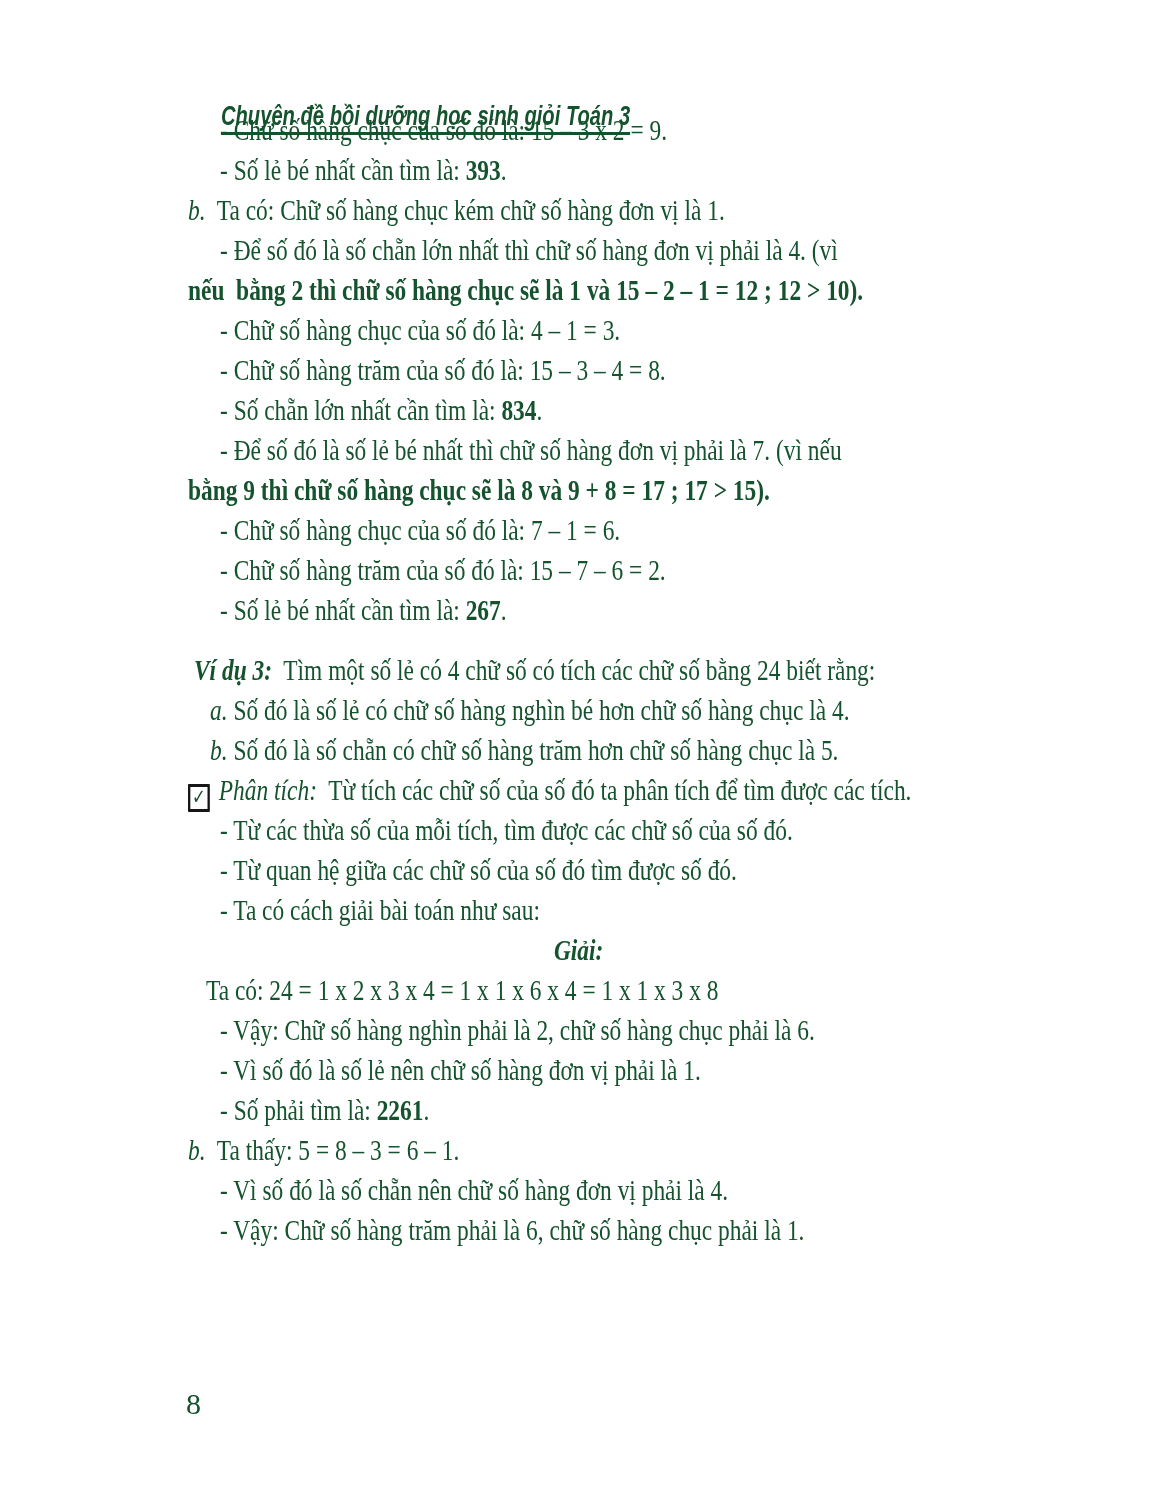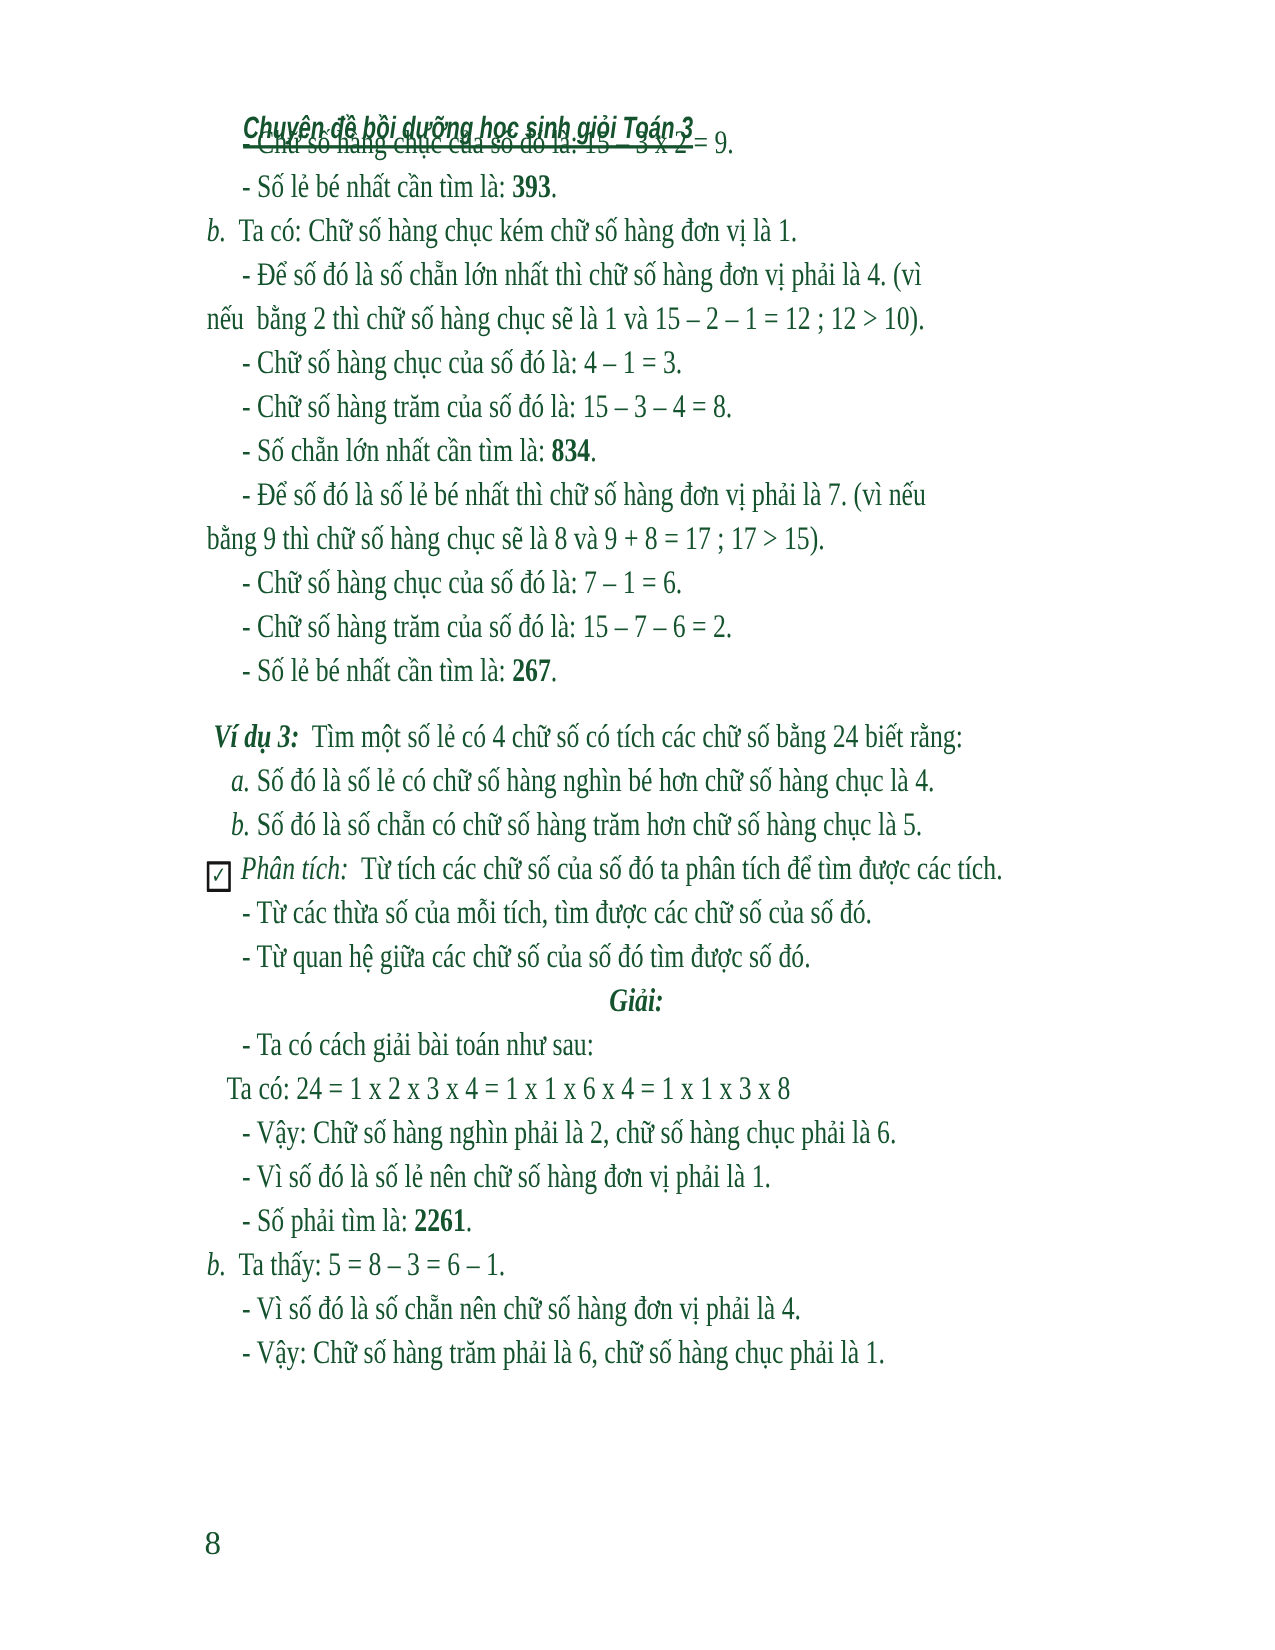--- a/index.html
+++ b/index.html
@@ -30,21 +30,21 @@
     height:40px;line-height:40px;font-size:30px;white-space:pre;
   }
   .scale{
     display:inline-block;transform:scaleX(0.78);transform-origin:0 50%;
   }
   .ind-dash{padding-left:32px;}
   .ind-item{padding-left:22px;}
   .ind-vidu{padding-left:6px;}
   .ind-eq1{padding-left:18px;}
   .ind-eq2{padding-left:85px;}
-  .ind-cont{padding-left:0;}
+  .ind-cont{padding-left:0;font-weight:bold;}
   .ind-label{padding-left:0;}
   .ind-center{text-align:center;}
   .ind-center .scale{transform-origin:50% 50%;}
   .gap{margin-top:20px;}
   .seg-b{font-weight:bold;}
   .seg-i{font-style:italic;}
   .seg-bi{font-weight:bold;font-style:italic;}
   .checkbox{
     display:inline-block;width:22px;height:22px;
     border:3px solid #161616;border-radius:1px;
@@ -79,22 +79,22 @@
       <div class="line ind-cont"><span class="scale"><span class="seg-n">bằng 9 thì chữ số hàng chục sẽ là 8 và 9 + 8 = 17 ; 17 &gt; 15).</span></span></div>
       <div class="line ind-dash"><span class="scale"><span class="seg-n">- Chữ số hàng chục của số đó là: 7 – 1 = 6.</span></span></div>
       <div class="line ind-dash"><span class="scale"><span class="seg-n">- Chữ số hàng trăm của số đó là: 15 – 7 – 6 = 2.</span></span></div>
       <div class="line ind-dash"><span class="scale"><span class="seg-n">- Số lẻ bé nhất cần tìm là: </span><span class="seg-b">267</span><span class="seg-n">.</span></span></div>
       <div class="line ind-vidu gap"><span class="scale"><span class="seg-bi">Ví dụ 3:</span><span class="seg-n">  Tìm một số lẻ có 4 chữ số có tích các chữ số bằng 24 biết rằng:</span></span></div>
       <div class="line ind-item"><span class="scale"><span class="seg-i">a.</span><span class="seg-n"> Số đó là số lẻ có chữ số hàng nghìn bé hơn chữ số hàng chục là 4.</span></span></div>
       <div class="line ind-item"><span class="scale"><span class="seg-i">b.</span><span class="seg-n"> Số đó là số chẵn có chữ số hàng trăm hơn chữ số hàng chục là 5.</span></span></div>
       <div class="line ind-label"><span class="scale"><span class="checkbox">✓</span><span class="seg-i"> Phân tích: </span><span class="seg-n"> Từ tích các chữ số của số đó ta phân tích để tìm được các tích.</span></span></div>
       <div class="line ind-dash"><span class="scale"><span class="seg-n">- Từ các thừa số của mỗi tích, tìm được các chữ số của số đó.</span></span></div>
       <div class="line ind-dash"><span class="scale"><span class="seg-n">- Từ quan hệ giữa các chữ số của số đó tìm được số đó.</span></span></div>
+      <div class="line ind-dash"><span class="scale"><span class="seg-n">- Ta có cách giải bài toán như sau:</span></span></div>
       <div class="line ind-center"><span class="scale"><span class="seg-bi">Giải:</span></span></div>
-      <div class="line ind-dash"><span class="scale"><span class="seg-n">- Ta có cách giải bài toán như sau:</span></span></div>
       <div class="line ind-eq1"><span class="scale"><span class="seg-n">Ta có: 24 = 1 x 2 x 3 x 4 = 1 x 1 x 6 x 4 = 1 x 1 x 3 x 8</span></span></div>
       <div class="line ind-dash"><span class="scale"><span class="seg-n">- Vậy: Chữ số hàng nghìn phải là 2, chữ số hàng chục phải là 6.</span></span></div>
       <div class="line ind-dash"><span class="scale"><span class="seg-n">- Vì số đó là số lẻ nên chữ số hàng đơn vị phải là 1.</span></span></div>
       <div class="line ind-dash"><span class="scale"><span class="seg-n">- Số phải tìm là: </span><span class="seg-b">2261</span><span class="seg-n">.</span></span></div>
       <div class="line ind-label"><span class="scale"><span class="seg-i">b.</span><span class="seg-n">  Ta thấy: 5 = 8 – 3 = 6 – 1.</span></span></div>
       <div class="line ind-dash"><span class="scale"><span class="seg-n">- Vì số đó là số chẵn nên chữ số hàng đơn vị phải là 4.</span></span></div>
       <div class="line ind-dash"><span class="scale"><span class="seg-n">- Vậy: Chữ số hàng trăm phải là 6, chữ số hàng chục phải là 1.</span></span></div>
     </div>
 
   <div class="page-number">8</div>

